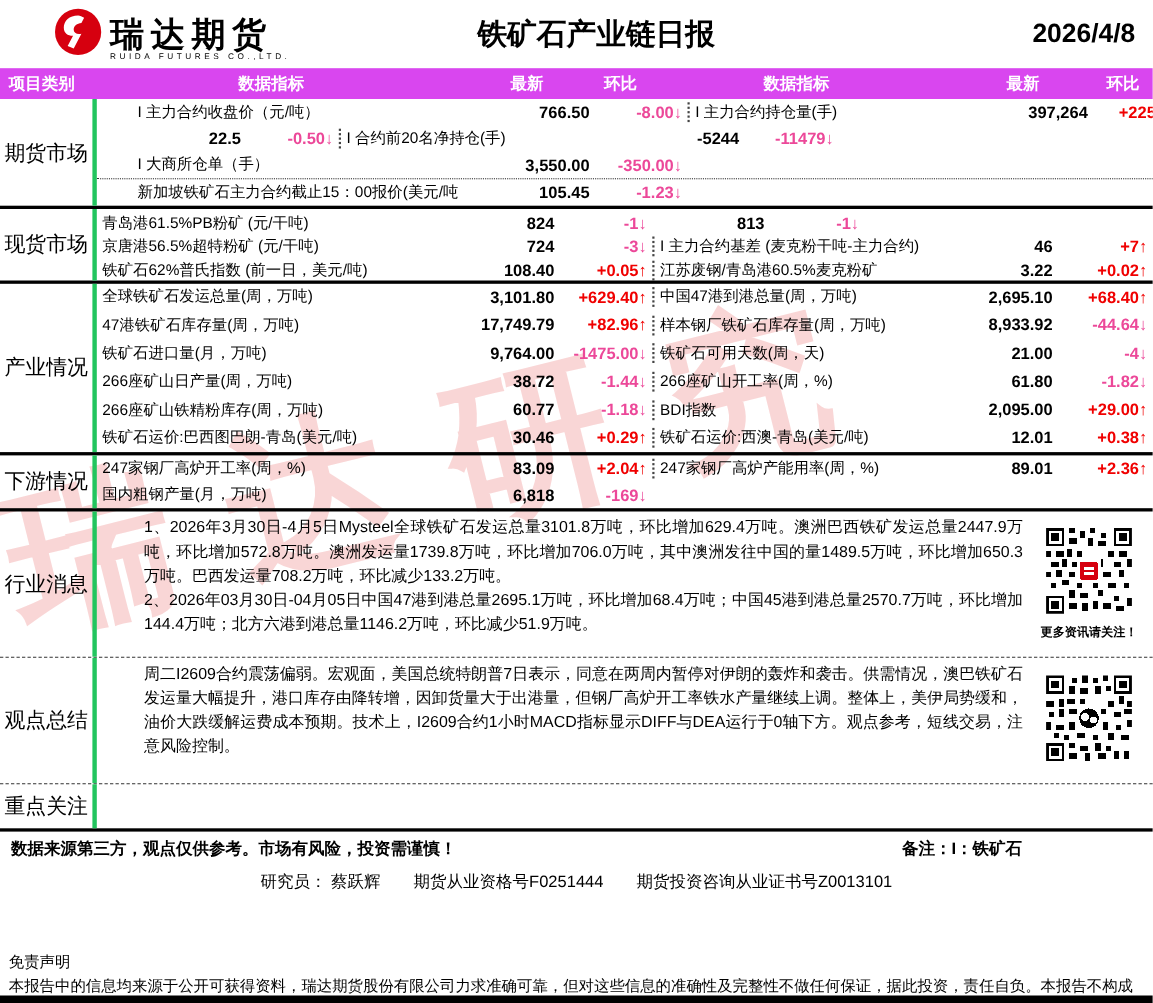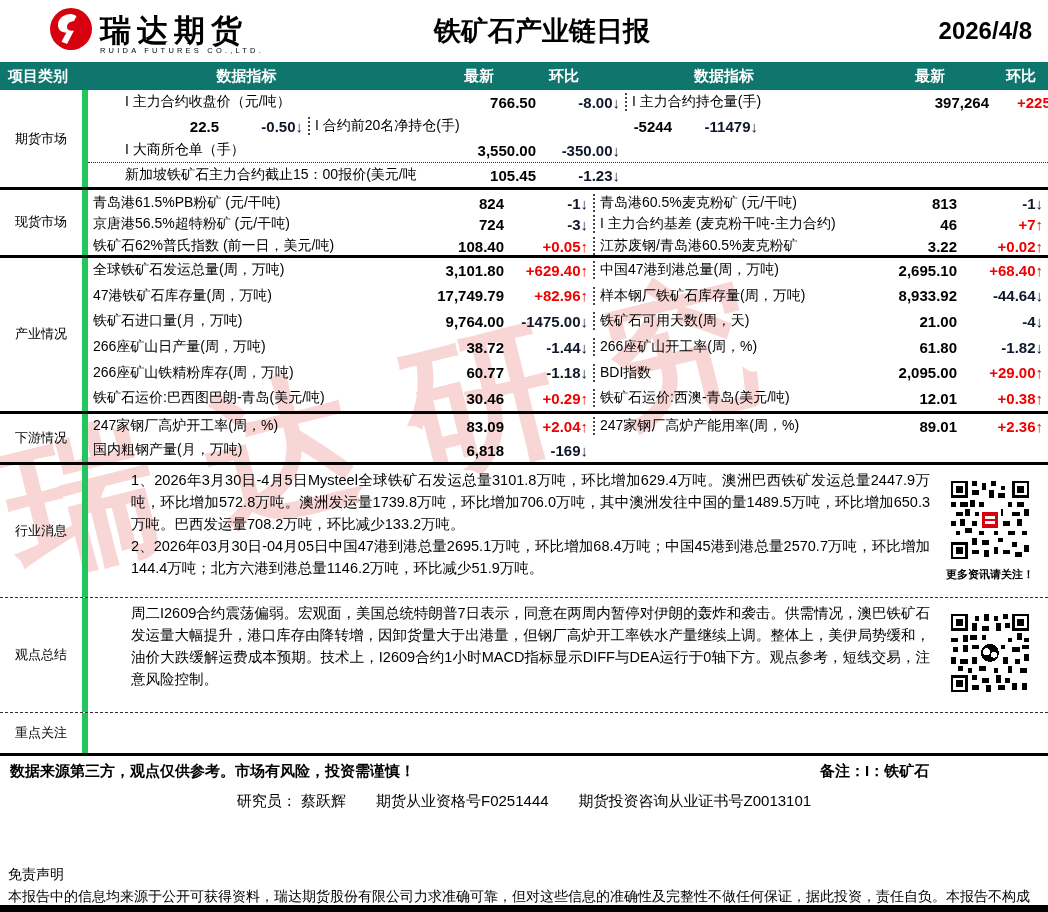--- a/index.html
+++ b/index.html
@@ -10,49 +10,49 @@
     color:rgba(236,120,120,0.30);letter-spacing:55px;white-space:nowrap;
     transform:rotate(-14deg);transform-origin:left center;pointer-events:none;}
   
   .header{position:relative;height:62px;display:flex;align-items:center;margin-left:36px;}
   .logo{display:flex;align-items:flex-end;gap:6px;padding-left:12px;}
   .logo-txt .cn{font-size:31px;font-weight:bold;letter-spacing:6px;line-height:30px;}
   .logo-txt .en{font-size:7.5px;letter-spacing:3.2px;line-height:10px;}
   .title{position:absolute;left:0;right:0;text-align:center;font-size:27px;font-weight:bold;pointer-events:none;}
   .date{margin-left:auto;padding-right:16px;font-size:24px;font-weight:bold;position:relative;}
   
-  .thead{display:flex;align-items:center;background:#0f766e;color:#fff;font-weight:bold;font-size:15px;height:28px;}
+  .thead{display:flex;align-items:center;background:#d946ef;color:#fff;font-weight:bold;font-size:15px;height:28px;}
   .th{box-sizing:border-box;}
   .th.cat{width:88px;padding-left:8px;}
   .th.n1{width:317px;text-align:center;}
   .th.v1{width:107px;text-align:right;padding-right:18px;}
   .th.c1{width:81px;text-align:right;padding-right:14px;}
   .th.n2{width:262px;text-align:center;}
   .th.v2{width:110px;text-align:right;padding-right:20px;}
   .th.c2{width:83px;text-align:right;padding-right:12px;}
   
   .section{display:flex;border-bottom:3px solid #000;}
   .section.dashed-sep{border-bottom:1px dashed #333;}
   .sec-label{flex:0 0 88px;width:88px;display:flex;align-items:center;justify-content:center;
-    font-size:13px;border-right:6px solid #22c55e;box-sizing:border-box;}
+    font-size:19px;border-right:4px solid #22c55e;box-sizing:border-box;}
   .rows{flex:1;}
   .trow{display:flex;align-items:center;}
   .s-futures .trow{height:24px;padding-left:32px;}
   .s-spot .trow{height:21.5px;align-items:flex-end;}
   .s-industry .trow{height:25.6px;}
   .s-down .trow{height:24px;}
   .c{box-sizing:border-box;}
   .c.name{width:317px;padding-left:5px;font-size:14px;white-space:nowrap;overflow:hidden;}
   .c.val{width:107px;text-align:right;font-size:15px;font-weight:bold;padding-right:8px;}
   .c.chg{width:81px;text-align:right;font-size:15px;font-weight:bold;padding-right:5px;white-space:nowrap;}
   .c.name.r{width:262px;border-left:2px dotted #444;}
   .c.val.r{width:110px;}
   .c.chg.r{width:83px;}
   .chg-up{color:#f00000;}
-  .chg-down{color:#0f172a;}
+  .chg-down{color:#ec4899;}
   .dotted-top{border-top:1px dotted #333;}
   
   .textsec .contentbox{flex:1;display:flex;padding:4px 6px 4px 6px;box-sizing:border-box;margin-left:37px;}
   .textsec .paras{flex:1;font-size:14.5px;line-height:22px;text-align:justify;padding-right:8px;}
   .qr-col{width:104px;display:flex;flex-direction:column;align-items:center;justify-content:center;gap:4px;}
   .qr-caption{font-size:11px;font-weight:bold;white-space:nowrap;}
   .s-news{min-height:132px;}
   .s-summary{min-height:114px;}
   .s-focus{height:40px;border-bottom:3px solid #000;}
   
@@ -136,21 +136,20 @@
       </div>
     </div>
 
     <div class="section s-spot">
       <div class="sec-label">现货市场</div>
       <div class="rows">
         <div class="trow">
           <div class="c name">青岛港61.5%PB粉矿 (元/干吨)</div>
           <div class="c val">824</div>
           <div class="c chg chg-down">-1↓</div>
-          <div class="c name r">青岛港60.5%麦克粉矿 (元/干吨)</div>
           <div class="c val r">813</div>
           <div class="c chg r chg-down">-1↓</div>
         </div>
         <div class="trow">
           <div class="c name">京唐港56.5%超特粉矿 (元/干吨)</div>
           <div class="c val">724</div>
           <div class="c chg chg-down">-3↓</div>
           <div class="c name r">I 主力合约基差 (麦克粉干吨-主力合约)</div>
           <div class="c val r">46</div>
           <div class="c chg r chg-up">+7↑</div>

